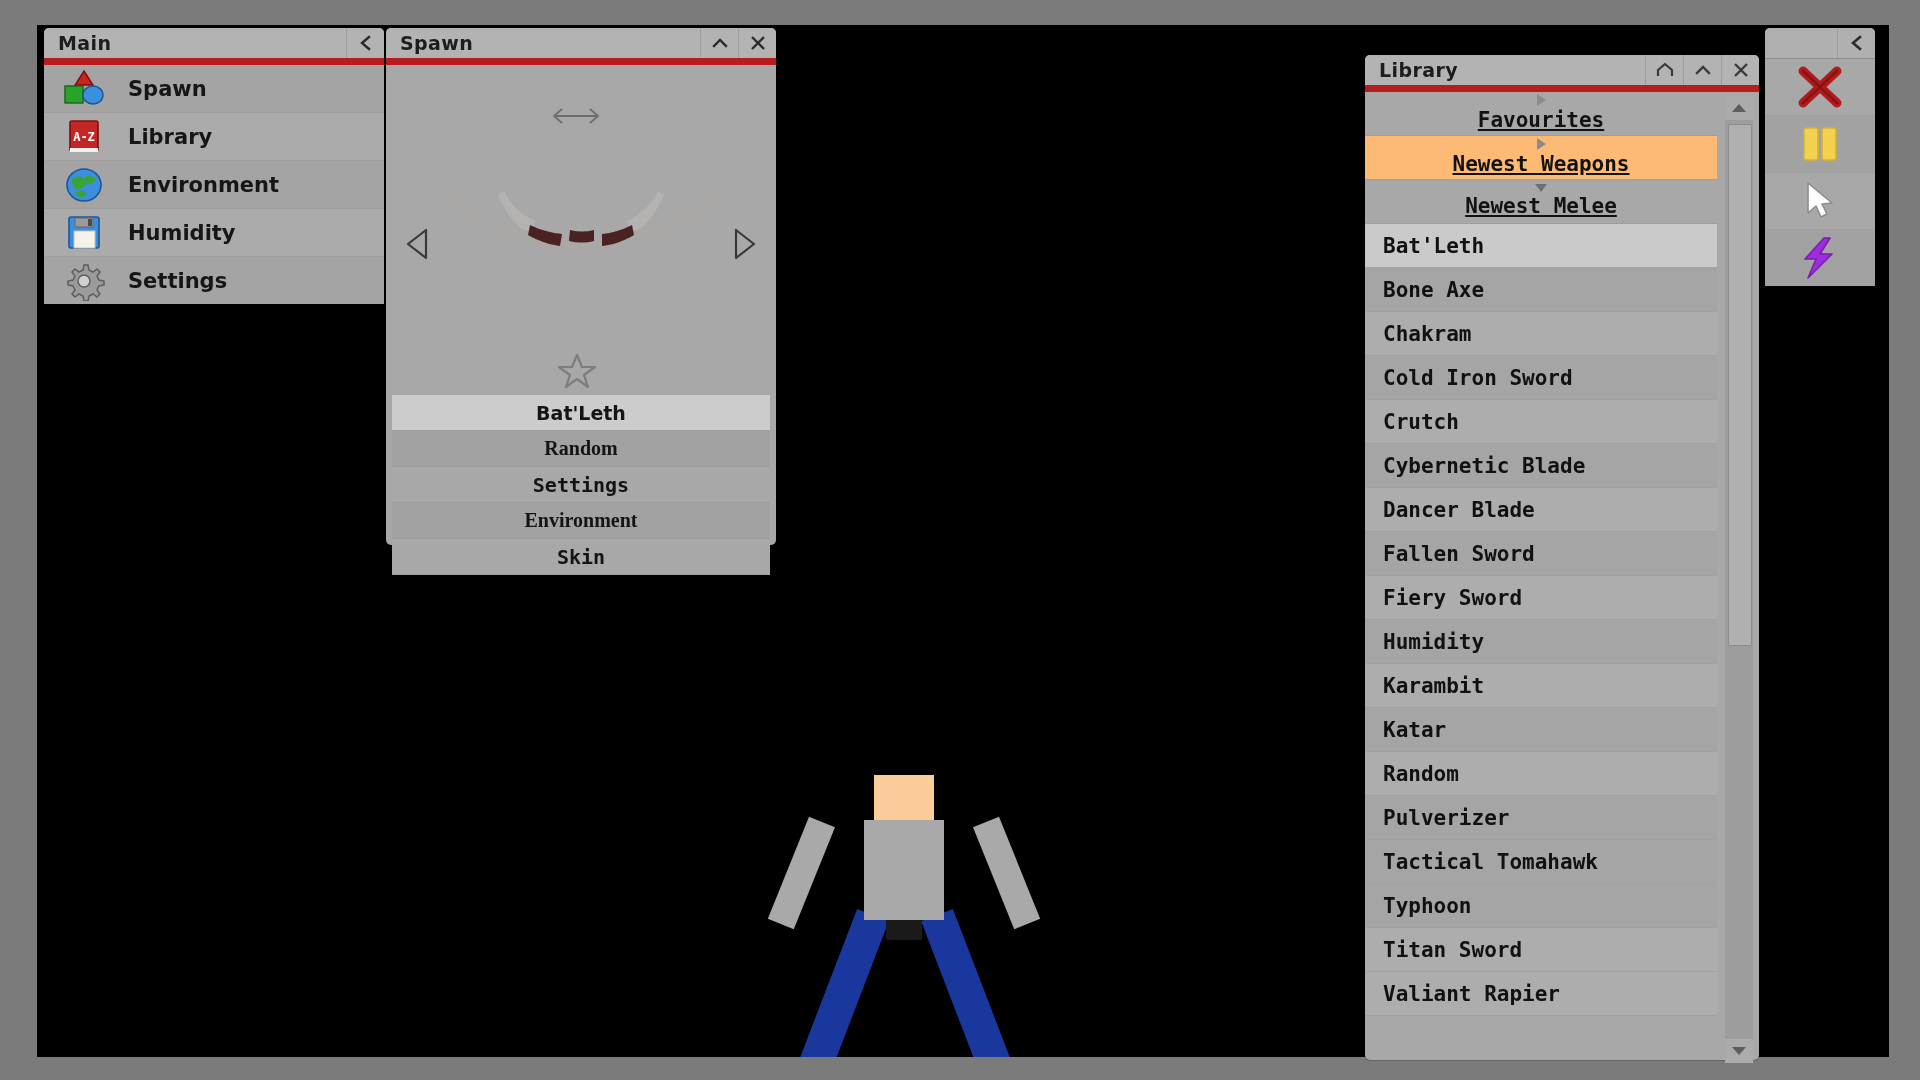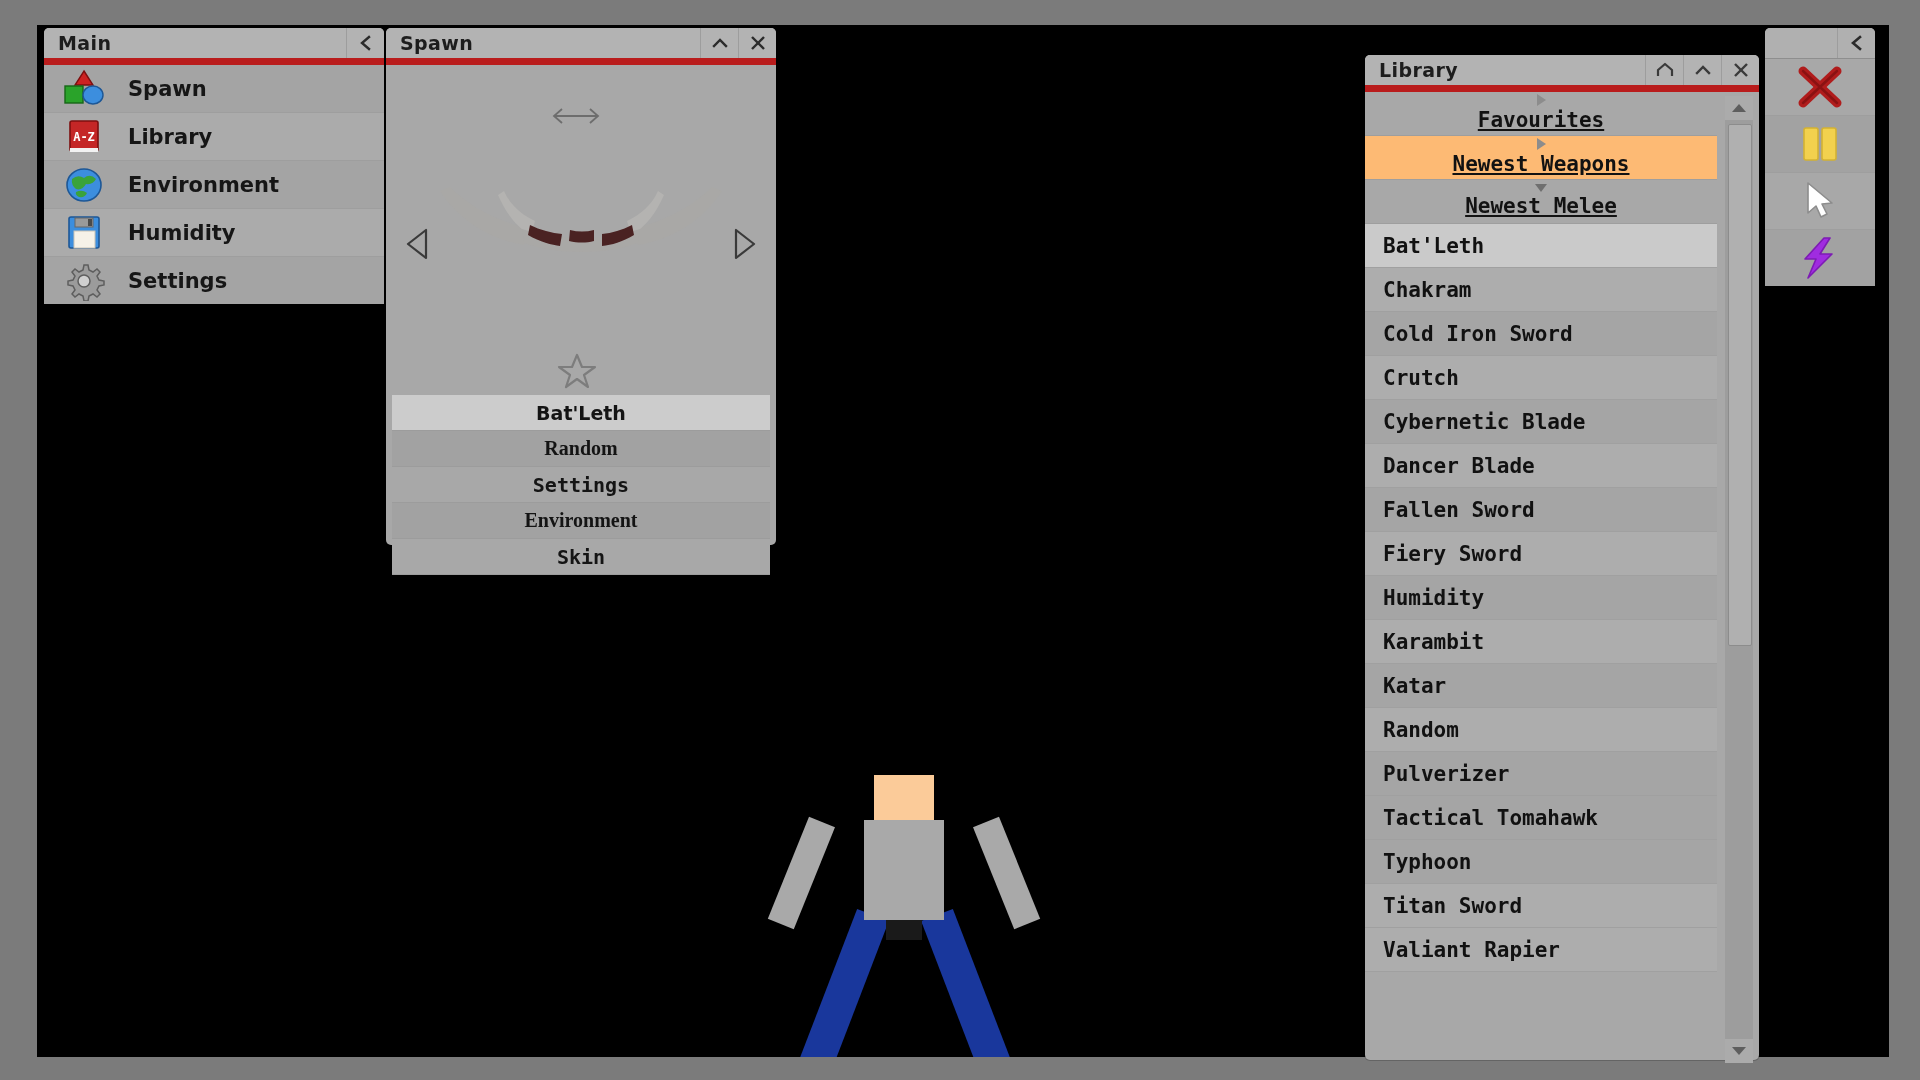--- a/index.html
+++ b/index.html
@@ -529,20 +529,23 @@
         <span class="cat-tri">
           <svg width="16" height="14" viewBox="0 0 16 14">
               <polygon points="2,4 14,4 8,12" fill="#6f6f6f"></polygon>
             </svg>
         </span>
         <span class="cat-label">Newest Melee</span>
       </div>
 
       <div class="lib-item selected">
           <span class="lib-item-label">Bat'Leth</span>
+        </div>
+      <div class="lib-item alt">
+          <span class="lib-item-label">Bone Axe</span>
         </div>
       <div class="lib-item">
           <span class="lib-item-label">Chakram</span>
         </div>
       <div class="lib-item alt">
           <span class="lib-item-label">Cold Iron Sword</span>
         </div>
       <div class="lib-item">
           <span class="lib-item-label">Crutch</span>
         </div>

